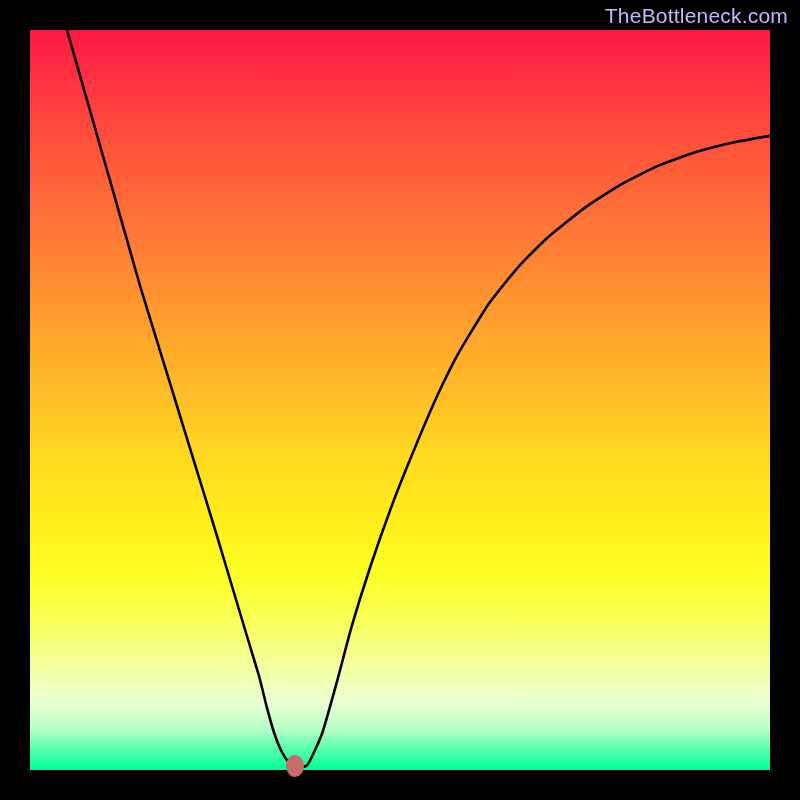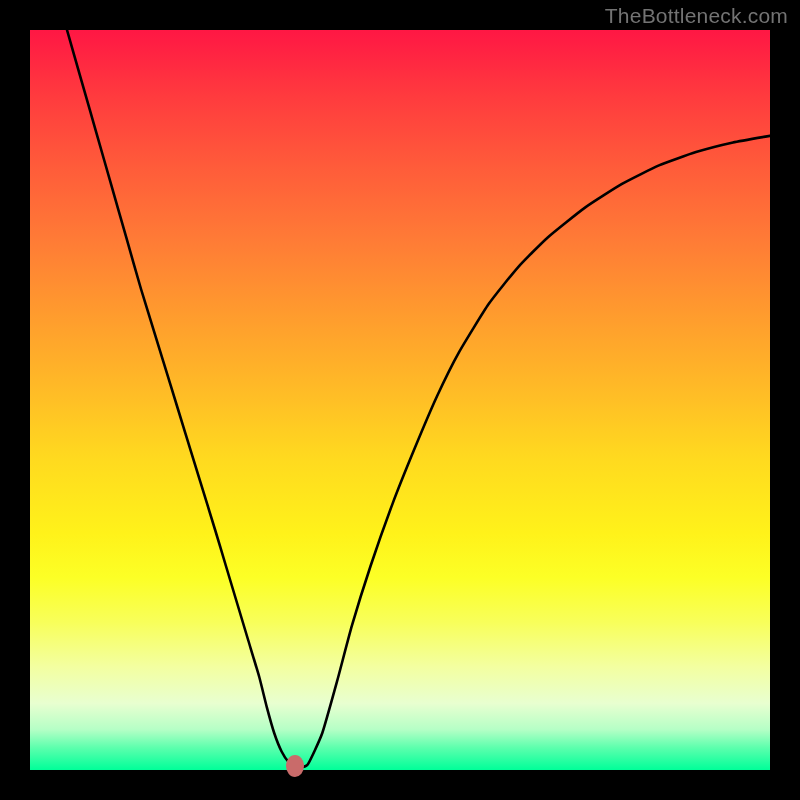--- a/index.html
+++ b/index.html
@@ -8,21 +8,21 @@
     height: 800px;
     background: #000;
     font-family: Arial, Helvetica, sans-serif;
     overflow: hidden;
     position: relative;
   }
   .watermark {
     position: absolute;
     top: 4px;
     right: 12px;
-    color: #737373;
+    color: #c4b5fd;
     font-size: 21px;
     font-weight: 400;
     letter-spacing: 0.2px;
     z-index: 3;
   }
   .frame {
     position: absolute;
     left: 30px;
     top: 30px;
     width: 740px;

